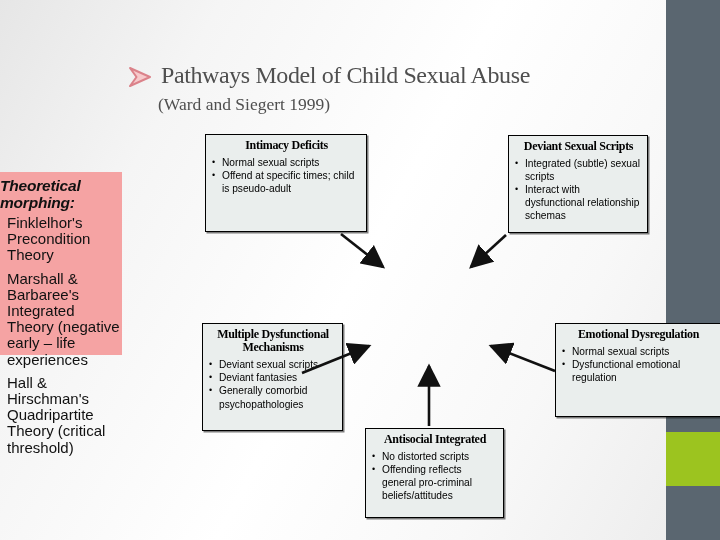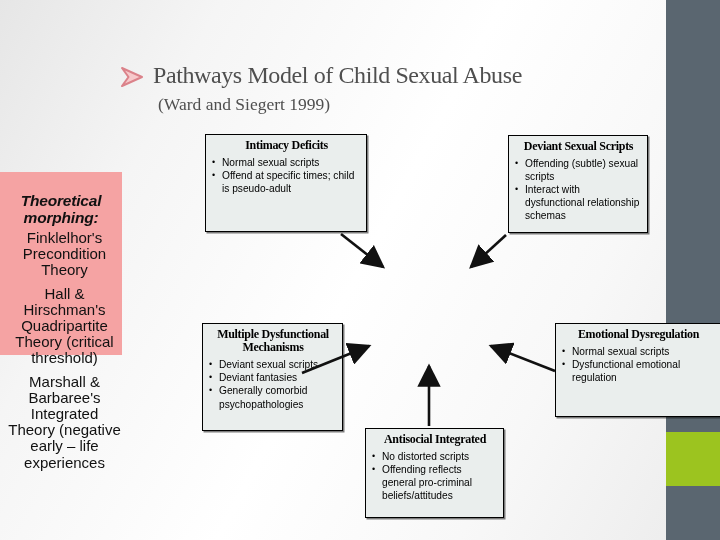--- a/index.html
+++ b/index.html
@@ -6,35 +6,35 @@
   .slide{
     position:relative; width:720px; height:540px; overflow:hidden;
     background:linear-gradient(118deg,#e6e6e6 0%,#f5f5f5 22%,#ffffff 50%,#f8f8f8 74%,#ebebeb 100%);
     font-family:"Liberation Sans", sans-serif;
   }
   
   .bar{position:absolute; left:666px; top:0; width:54px; height:540px; background:#5a6670;}
   .green-sq{position:absolute; left:666px; top:432px; width:54px; height:54px; background:#9cc41f;}
 
   
-  .title-row{position:absolute; left:120px; top:62px; display:flex; align-items:flex-start;}
+  .title-row{position:absolute; left:128px; top:62px; display:flex; align-items:flex-start;}
   .title-arrow{margin-top:4px; margin-right:8px;}
   .title-text{
     font-family:"Liberation Serif", serif; color:#4f4f4f; font-size:24px;
     letter-spacing:-0.4px; white-space:nowrap;
   }
   .subtitle{
     position:absolute; left:158px; top:94px;
     font-family:"Liberation Serif", serif; color:#4f4f4f; font-size:17.5px; white-space:nowrap;
   }
 
   
   .pink-box{
     position:absolute; left:0; top:172px; width:122px; height:183px;
-    background:#f5a3a3; color:#111; text-align:center; box-sizing:border-box; padding-top:20px;
+    background:#f5a3a3; color:#111; text-align:left; box-sizing:border-box; padding-top:5px;
   }
   .pink-box h3{
     margin:0 0 4px 0; font-size:15.5px; line-height:1.1; font-weight:bold; font-style:italic;
     letter-spacing:-0.2px;
   }
   .pink-box p{margin:0 0 7px 7px; font-size:15px; line-height:1.08;}
 
   
   .infobox{
     position:absolute; box-sizing:border-box; background:#eaeeed;
@@ -78,22 +78,22 @@
         <path d="M2,2 L22,11 L2,20 L8.5,11 Z" fill="#f7c9cb" stroke="#db828a" stroke-width="2" stroke-linejoin="round"></path>
       </svg>
     </span>
     <span class="title-text">Pathways Model of Child Sexual Abuse</span>
   </div>
   <div class="subtitle">(Ward and Siegert 1999)</div>
 
   <div class="pink-box">
     <h3>Theoretical morphing:</h3>
     <p>Finklelhor's Precondition Theory</p>
+    <p>Marshall &amp; Barbaree's Integrated Theory (negative early – life experiences</p>
     <p>Hall &amp; Hirschman's Quadripartite Theory (critical threshold)</p>
-    <p>Marshall &amp; Barbaree's Integrated Theory (negative early – life experiences</p>
   </div>
 
   <div class="infobox box-intimacy">
     <div class="btitle">Intimacy Deficits</div>
     <ul>
       <li>
           <span class="blt">•</span>
           <span>Normal sexual scripts</span>
         </li>
       <li>
@@ -101,21 +101,21 @@
           <span>Offend at specific times; child is pseudo-adult</span>
         </li>
     </ul>
   </div>
 
   <div class="infobox box-deviant">
     <div class="btitle">Deviant Sexual Scripts</div>
     <ul>
       <li>
           <span class="blt">•</span>
-          <span>Offending (subtle) sexual scripts</span>
+          <span>Integrated (subtle) sexual scripts</span>
         </li>
       <li>
           <span class="blt">•</span>
           <span>Interact with dysfunctional relationship schemas</span>
         </li>
     </ul>
   </div>
 
   <div class="infobox box-multiple">
     <div class="btitle">Multiple Dysfunctional Mechanisms</div>

